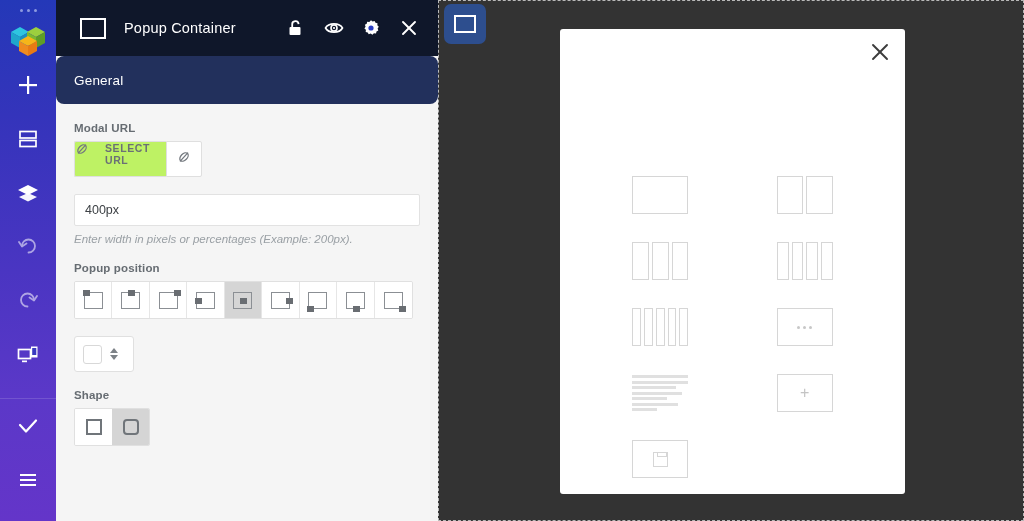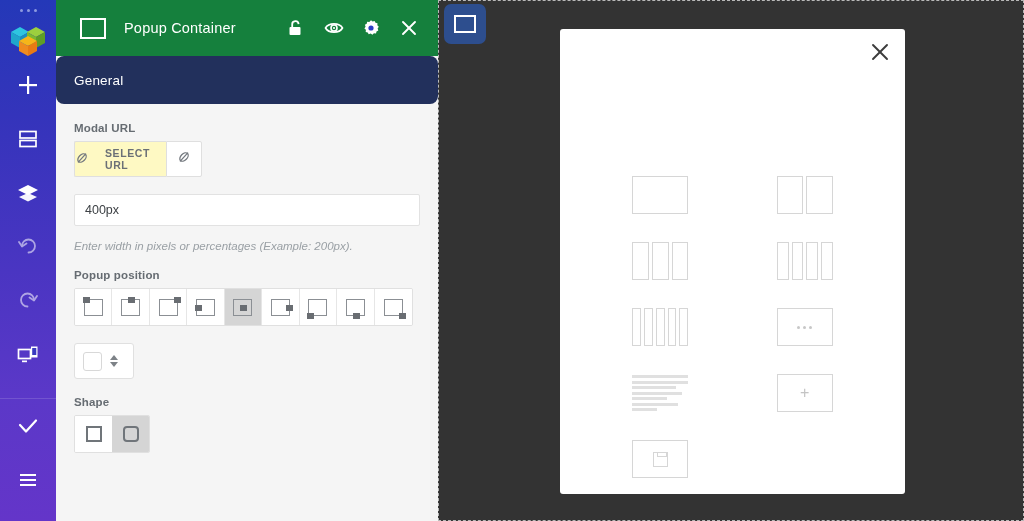--- a/index.html
+++ b/index.html
@@ -29,21 +29,21 @@
   .rail-spacer { flex: 1 1 auto; }
   .rail-div { width: 56px; height: 1px; background: rgba(255,255,255,.14); }
 
   
   .panel {
     width: 382px; flex: 0 0 382px; height: 521px;
     background: #f5f5f5; display: flex; flex-direction: column;
     position: relative; z-index: 4;
   }
   .panel-header {
-    height: 56px; background: #15803d; display: flex; align-items: center;
+    height: 56px; background: #0f172a; display: flex; align-items: center;
     padding: 0 14px; color: #fff; flex: 0 0 56px;
   }
   .ph-box {
     width: 26px; height: 21px; border: 2px solid #fff; margin-left: 10px; margin-right: 18px;
     flex: 0 0 auto;
   }
   .ph-title { font-size: 14.5px; font-weight: 400; letter-spacing: .2px; white-space: nowrap; }
   .ph-actions { margin-left: auto; display: flex; align-items: center; gap: 20px; padding-right: 6px; }
   .ph-actions .ic { width: 18px; height: 18px; display: block; }
 
@@ -58,37 +58,37 @@
 
   .field { margin-bottom: 17px; }
   .flabel {
     font-size: 11.5px; font-weight: bold; color: #666c72; letter-spacing: .15px;
     margin-bottom: 7px; display: block;
   }
 
   
   .url-group { display: flex; width: 128px; height: 36px; }
   .url-btn {
-    flex: 1 1 auto; background: #fef9c3; border: 1px solid #dfdfdf; border-right: none;
-    display: flex; align-items: center; justify-content: center; gap: 16px;
+    flex: 1 1 auto; background: #bef264; border: 1px solid #dfdfdf; border-right: none;
+    display: flex; align-items: flex-start; justify-content: center; gap: 16px;
     font-size: 10.5px; font-weight: bold; letter-spacing: .6px; color: #6b7076;
     border-radius: 2px 0 0 2px;
   }
   .url-btn2 {
     width: 36px; flex: 0 0 36px; background: #fff; border: 1px solid #dfdfdf;
     display: flex; align-items: center; justify-content: center; border-radius: 0 2px 2px 0;
   }
 
   
   .tinput {
     width: 100%; height: 32px; background: #fff; border: 1px solid #e2e2e2; border-radius: 2px;
     padding: 0 10px; font-size: 12.5px; color: #3d4145; font-family: "Liberation Sans", sans-serif;
     outline: none;
   }
-  .hint { font-size: 11.5px; color: #9aa0a5; font-style: italic; margin-top: 14px; display: block; }
+  .hint { font-size: 11.5px; color: #9aa0a5; font-style: italic; margin-top: 7px; display: block; }
 
   
   .posrow { display: flex; border: 1px solid #e0e0e0; border-radius: 2px; overflow: hidden; width: 339px; background: #fff; }
   .posbtn {
     width: 37.6px; height: 36px; border-right: 1px solid #e6e6e6; background: #fff;
     display: flex; align-items: center; justify-content: center;
   }
   .posbtn:last-child { border-right: none; }
   .posbtn.sel { background: #d5d5d5; }
   .pos-ico { width: 19px; height: 17px; border: 1px solid #8b8f94; position: relative; }

